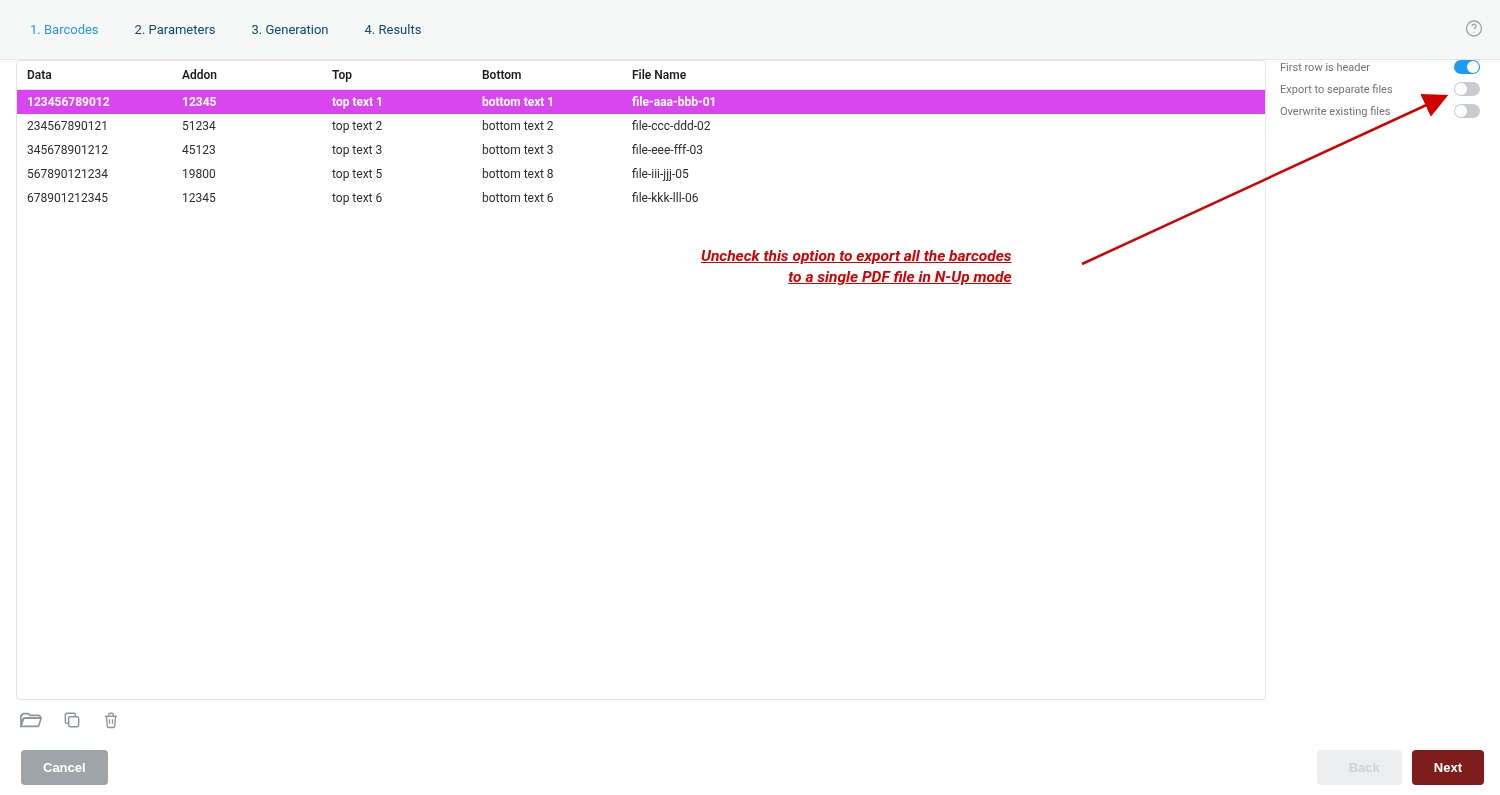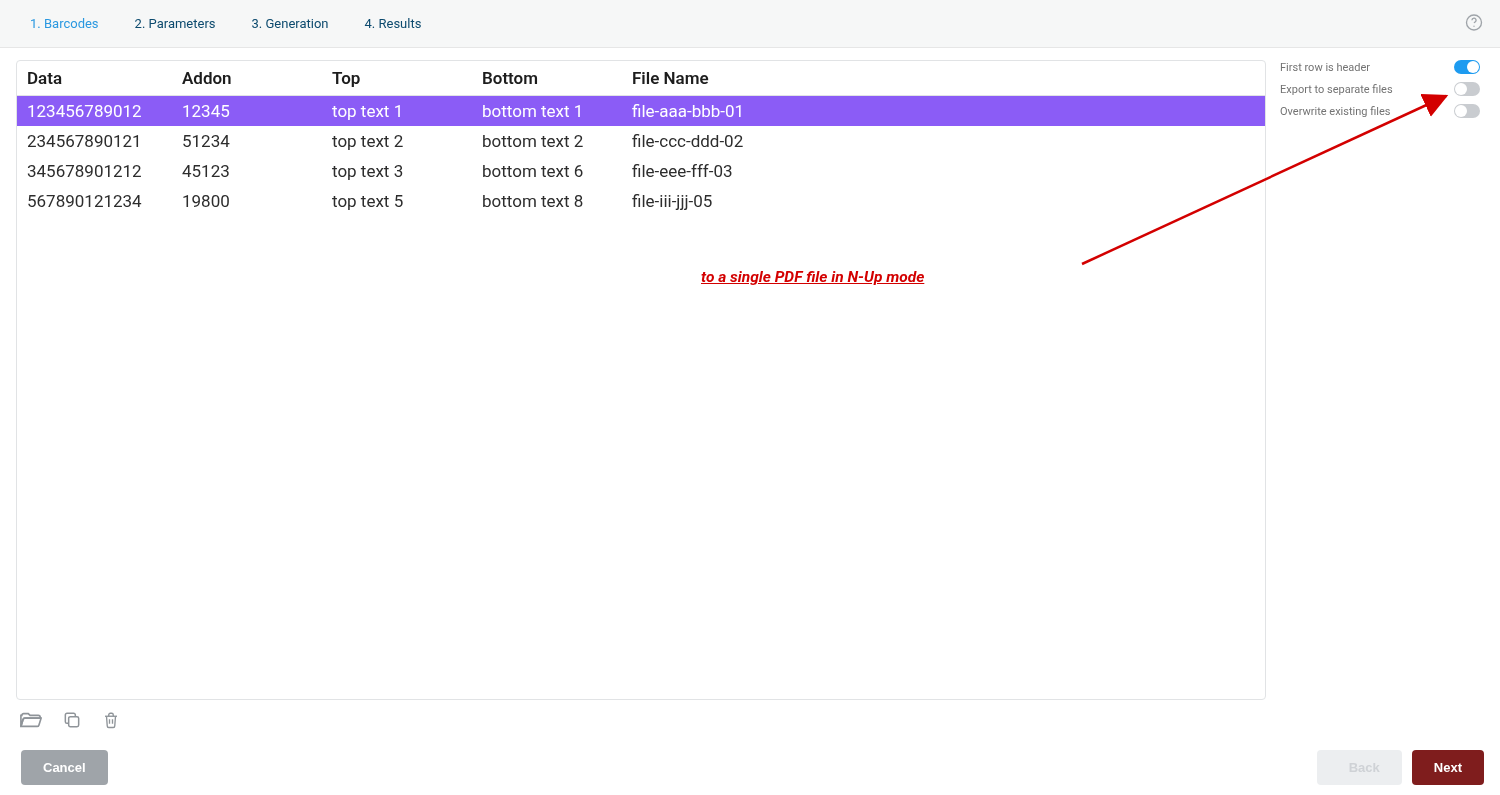--- a/index.html
+++ b/index.html
@@ -9,21 +9,21 @@
     color: #333;
     background: #fff;
     width: 1500px;
     height: 795px;
     overflow: hidden;
     position: relative;
   }
 
   
   .tabbar {
-    height: 48px;
+    height: 60px;
     background: #f6f7f7;
     border-bottom: 1px solid #e6e6e6;
     display: flex;
     align-items: center;
     padding: 12px 12px;
     position: relative;
   }
   .tabbar .tab {
     padding: 0 18px;
     font-size: 13px;
@@ -59,37 +59,38 @@
     border: 1px solid #e1e3e5;
     border-radius: 4px;
     overflow: hidden;
     background: #fff;
     position: relative;
     height: 640px;
   }
   table {
     width: 100%;
     border-collapse: collapse;
-    font-size: 17px;
+    font-size: 12px;
   }
   thead th {
     text-align: left;
     font-weight: 600;
     padding: 7px 10px;
     color: #1d1d1d;
     border-bottom: 1px solid #e1e3e5;
   }
   tbody td {
     padding: 5px 10px;
     color: #2d2d2d;
     white-space: nowrap;
   }
   tr.selected td {
-    background: #8b5cf6;
+    background: #d946ef;
     color: #fff;
+    font-weight: bold;
   }
   
   .c0 { width: 155px; }
   .c1 { width: 150px; }
   .c2 { width: 150px; }
   .c3 { width: 150px; }
   .c4 { width: auto; }
 
   
   .options {
@@ -229,29 +230,36 @@
               <td class="c0">234567890121</td>
               <td class="c1">51234</td>
               <td class="c2">top text 2</td>
               <td class="c3">bottom text 2</td>
               <td class="c4">file-ccc-ddd-02</td>
             </tr>
             <tr>
               <td class="c0">345678901212</td>
               <td class="c1">45123</td>
               <td class="c2">top text 3</td>
-              <td class="c3">bottom text 6</td>
+              <td class="c3">bottom text 3</td>
               <td class="c4">file-eee-fff-03</td>
             </tr>
             <tr>
               <td class="c0">567890121234</td>
               <td class="c1">19800</td>
               <td class="c2">top text 5</td>
               <td class="c3">bottom text 8</td>
               <td class="c4">file-iii-jjj-05</td>
+            </tr>
+            <tr>
+              <td class="c0">678901212345</td>
+              <td class="c1">12345</td>
+              <td class="c2">top text 6</td>
+              <td class="c3">bottom text 6</td>
+              <td class="c4">file-kkk-lll-06</td>
             </tr>
           </tbody>
       </table>
     </div>
 
     <div class="options">
         <div class="opt-row">
           <span>First row is header</span>
           <span class="toggle on">
             <span class="knob"></span>
@@ -274,21 +282,21 @@
     <svg class="annot-arrow" viewBox="0 0 380 180">
       <defs>
         <marker id="ah" markerWidth="12" markerHeight="12" refX="9" refY="5" orient="auto">
           <path d="M0,0 L10,5 L0,10 Z" fill="#d30000"></path>
         </marker>
       </defs>
       <line x1="6" y1="174" x2="370" y2="6" stroke="#d30000" stroke-width="2.5" marker-end="url(#ah)"></line>
     </svg>
 
     <div class="annot-text">
-      <br>
+      <span>Uncheck this option to export all the barcodes</span><br>
       <span>to a single PDF file in N-Up mode</span>
     </div>
   </div>
 
   <div class="under-toolbar">
     <span class="ticon">
       <svg width="22" height="20" viewBox="0 0 24 20" fill="none" stroke="currentColor" stroke-width="1.8">
         <path d="M2 5a2 2 0 0 1 2-2h5l2 2h9a2 2 0 0 1 2 2v1H5.2a2 2 0 0 0-1.9 1.4L1 17V5z"></path>
         <path d="M1 17l2.3-7.6A2 2 0 0 1 5.2 8H23l-2.4 7.6A2 2 0 0 1 18.7 17H1z"></path>
       </svg>

